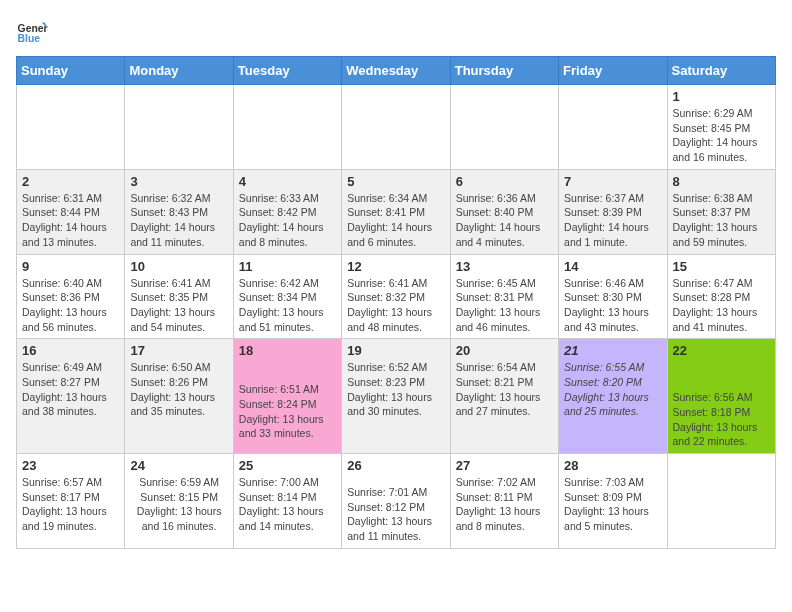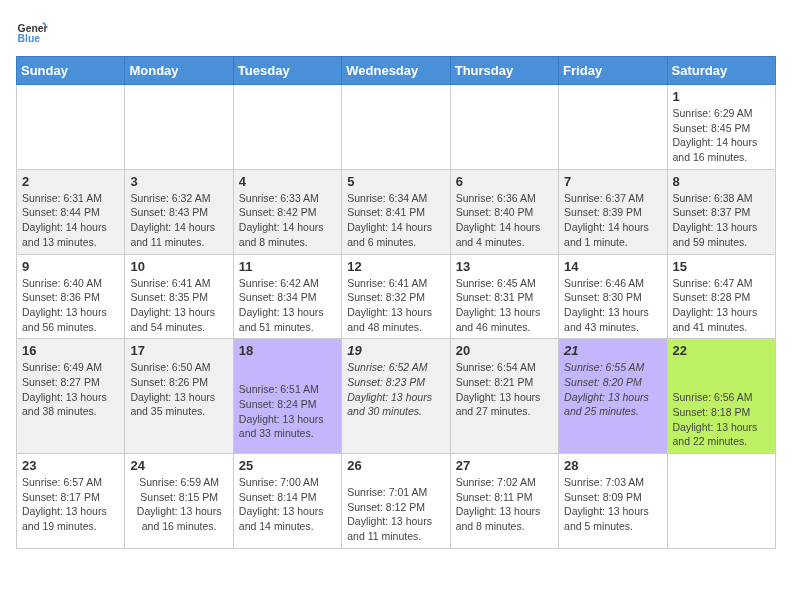--- a/index.html
+++ b/index.html
@@ -220,45 +220,45 @@
           <div class="day-info" style="white-space: pre-line;">Sunrise: 6:49 AM
 Sunset: 8:27 PM
 Daylight: 13 hours and 38 minutes.</div>
         </td>
         <td style="background-color: rgb(240, 240, 240);">
           <span class="day-number">17</span>
           <div class="day-info" style="white-space: pre-line;">Sunrise: 6:50 AM
 Sunset: 8:26 PM
 Daylight: 13 hours and 35 minutes.</div>
         </td>
-        <td style="background-color: #c4b5fd;">
+        <td style="background-color: #f9a8d4;">
           <span class="day-number">18</span>
           <div class="day-info" style="white-space: pre-line; margin-top: 24px;">Sunrise: 6:51 AM
 Sunset: 8:24 PM
 Daylight: 13 hours and 33 minutes.</div>
         </td>
-        <td style="background-color: rgb(240, 240, 240); font-style: italic;">
+        <td style="background-color: rgb(240, 240, 240);">
           <span class="day-number">19</span>
           <div class="day-info" style="white-space: pre-line;">Sunrise: 6:52 AM
 Sunset: 8:23 PM
 Daylight: 13 hours and 30 minutes.</div>
         </td>
         <td style="background-color: rgb(240, 240, 240);">
           <span class="day-number">20</span>
           <div class="day-info" style="white-space: pre-line;">Sunrise: 6:54 AM
 Sunset: 8:21 PM
 Daylight: 13 hours and 27 minutes.</div>
         </td>
         <td style="background-color: #c4b5fd; font-style: italic;">
           <span class="day-number">21</span>
           <div class="day-info" style="white-space: pre-line;">Sunrise: 6:55 AM
 Sunset: 8:20 PM
 Daylight: 13 hours and 25 minutes.</div>
         </td>
-        <td style="background-color: #bef264;">
+        <td style="background-color: #84cc16;">
           <span class="day-number">22</span>
           <div class="day-info" style="white-space: pre-line; margin-top: 32px;">Sunrise: 6:56 AM
 Sunset: 8:18 PM
 Daylight: 13 hours and 22 minutes.</div>
         </td>
       </tr>
       <tr>
         <td>
           <span class="day-number">23</span>
           <div class="day-info" style="white-space: pre-line;">Sunrise: 6:57 AM

